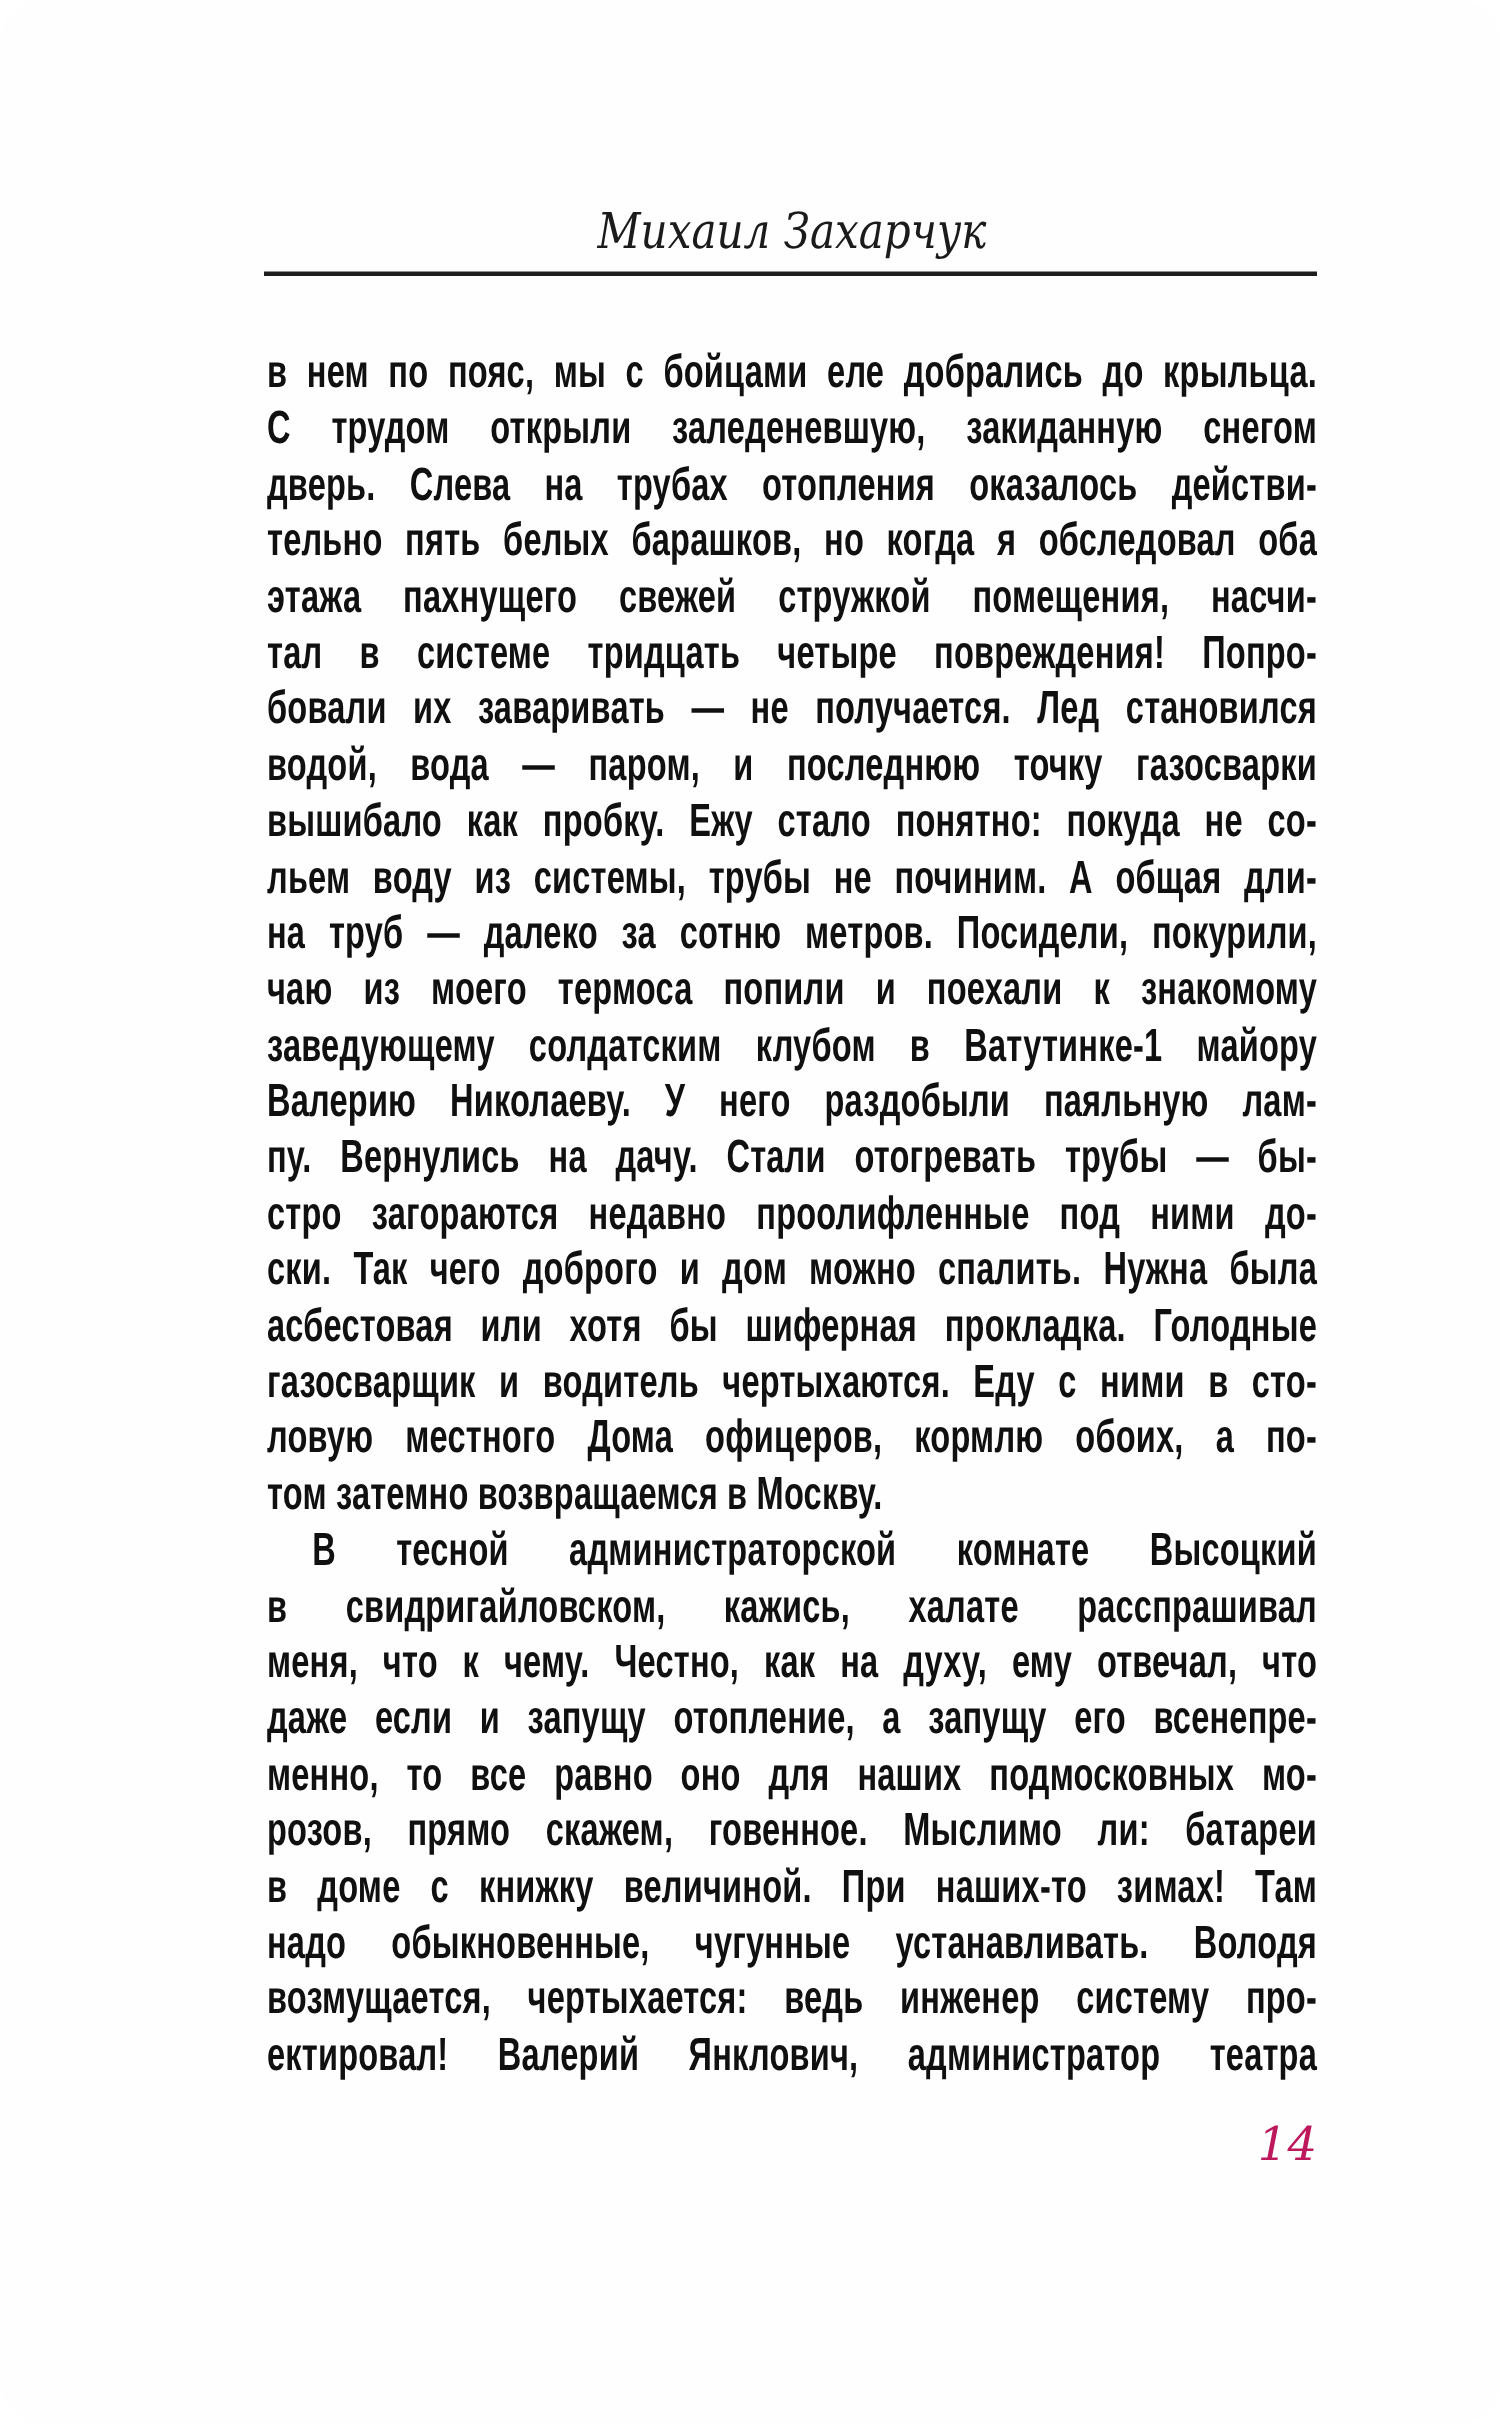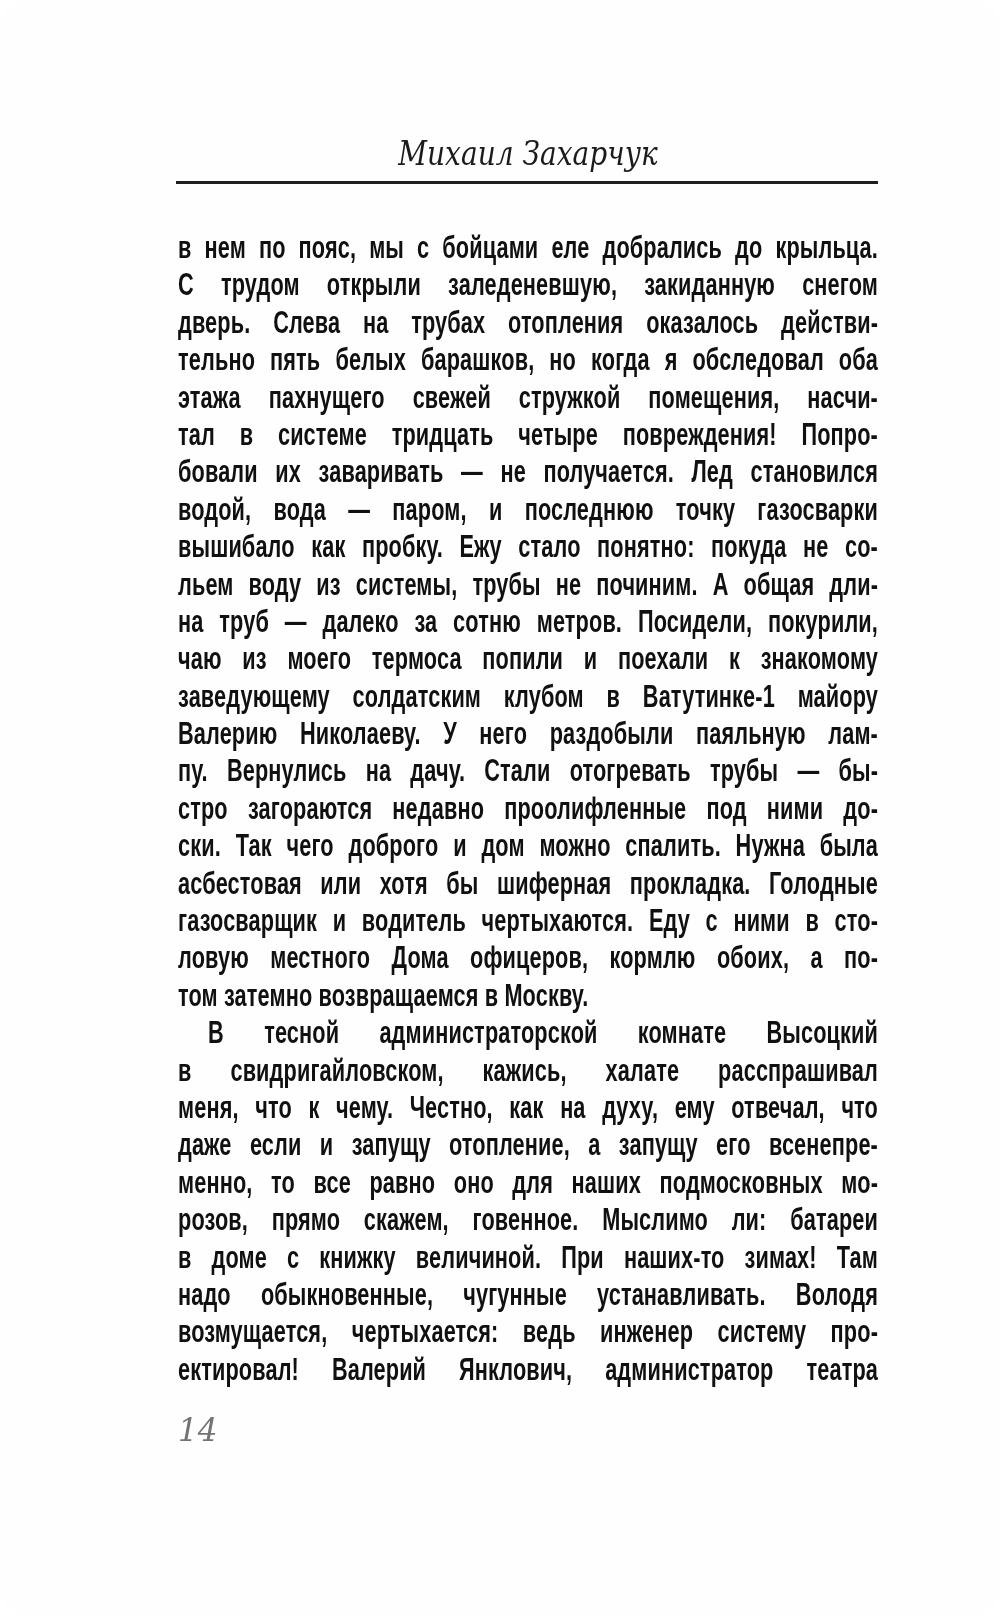--- a/index.html
+++ b/index.html
@@ -67,25 +67,25 @@
     text-align-last: left;
   }
   .line.indent {
     padding-left: 43px;
   }
   .pagenum {
     position: absolute;
     left: 178px;
     top: 1412px;
     width: 700px;
-    text-align: left;
+    text-align: right;
     font-family: "DejaVu Serif", serif;
     font-style: italic;
     font-size: 31px;
-    color: #737373;
+    color: #be185d;
   }
 </style>
 </head>
 <body>
 
 <div class="page">
   <div class="author">Михаил Захарчук</div>
   <div class="rule"></div>
   <div class="textblock" id="textblock">
       <div class="line">в нем по пояс, мы с бойцами еле добрались до крыльца.</div>

